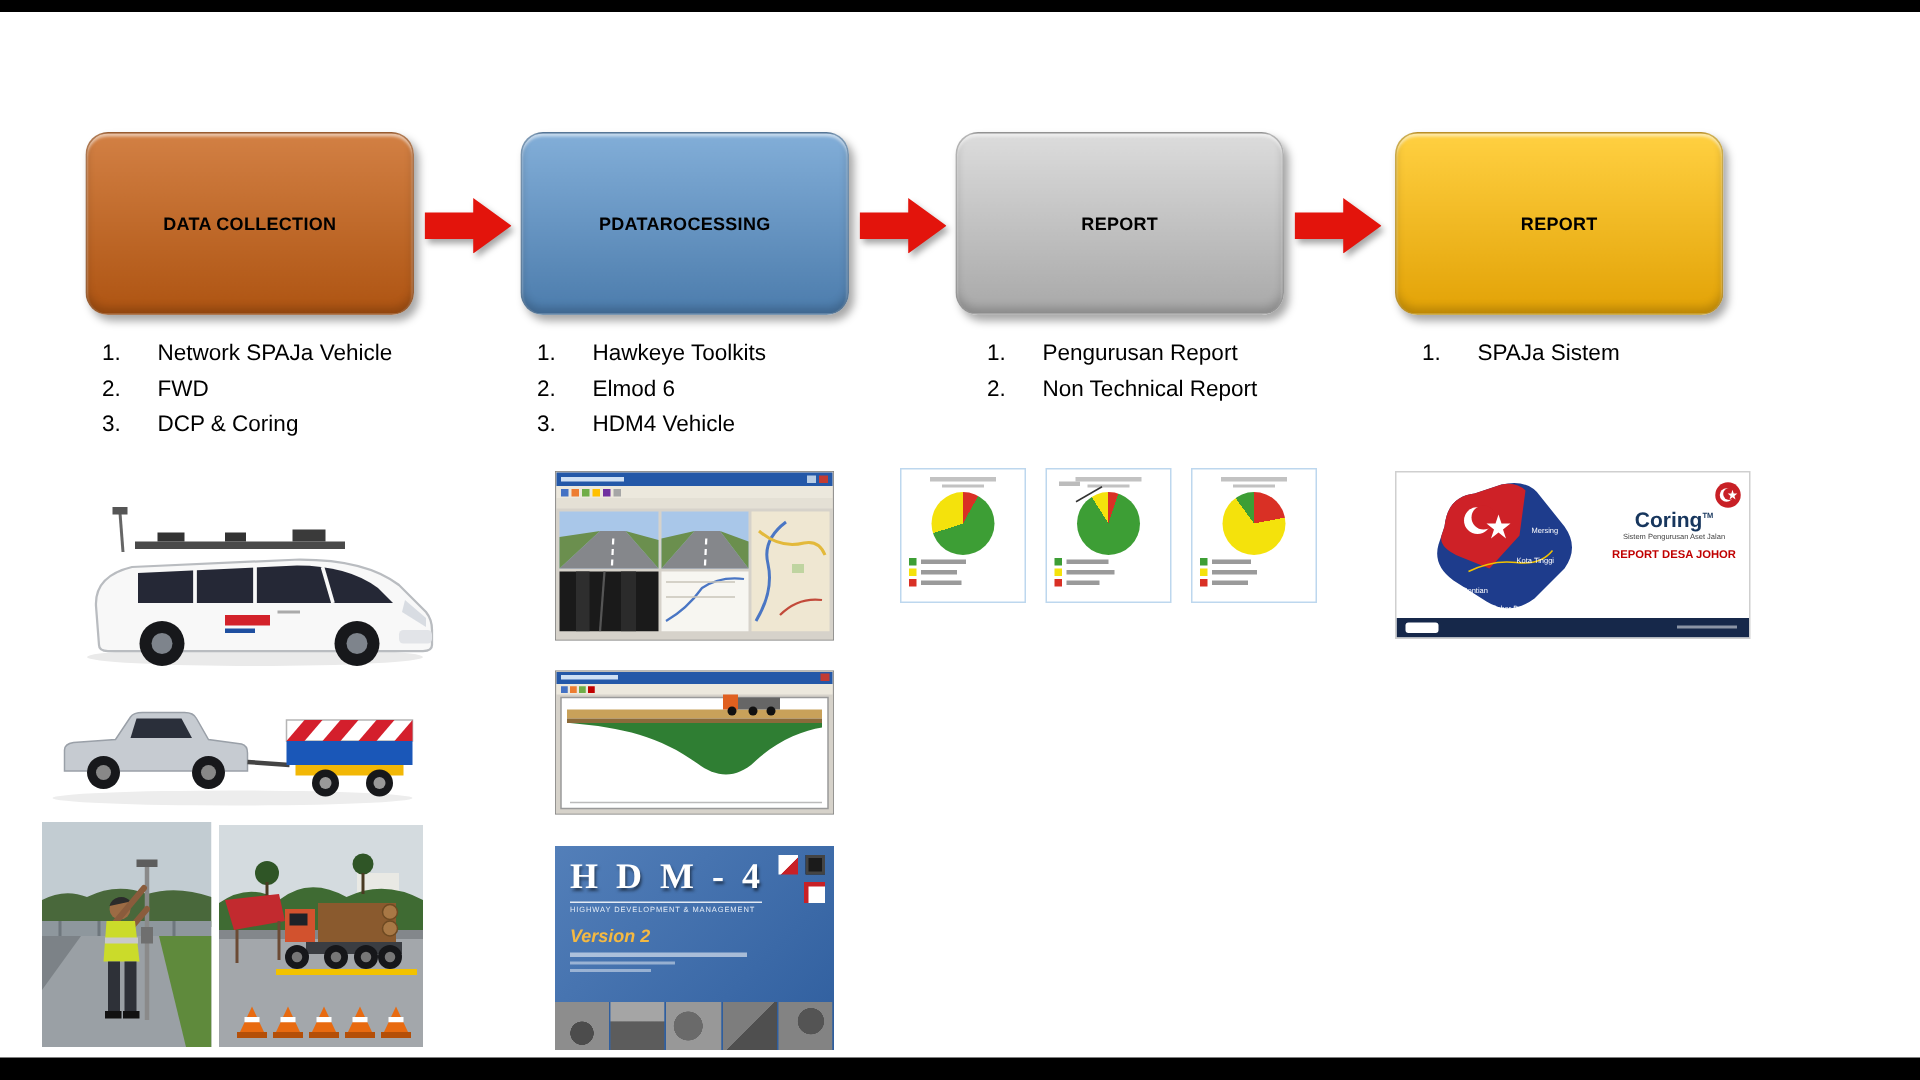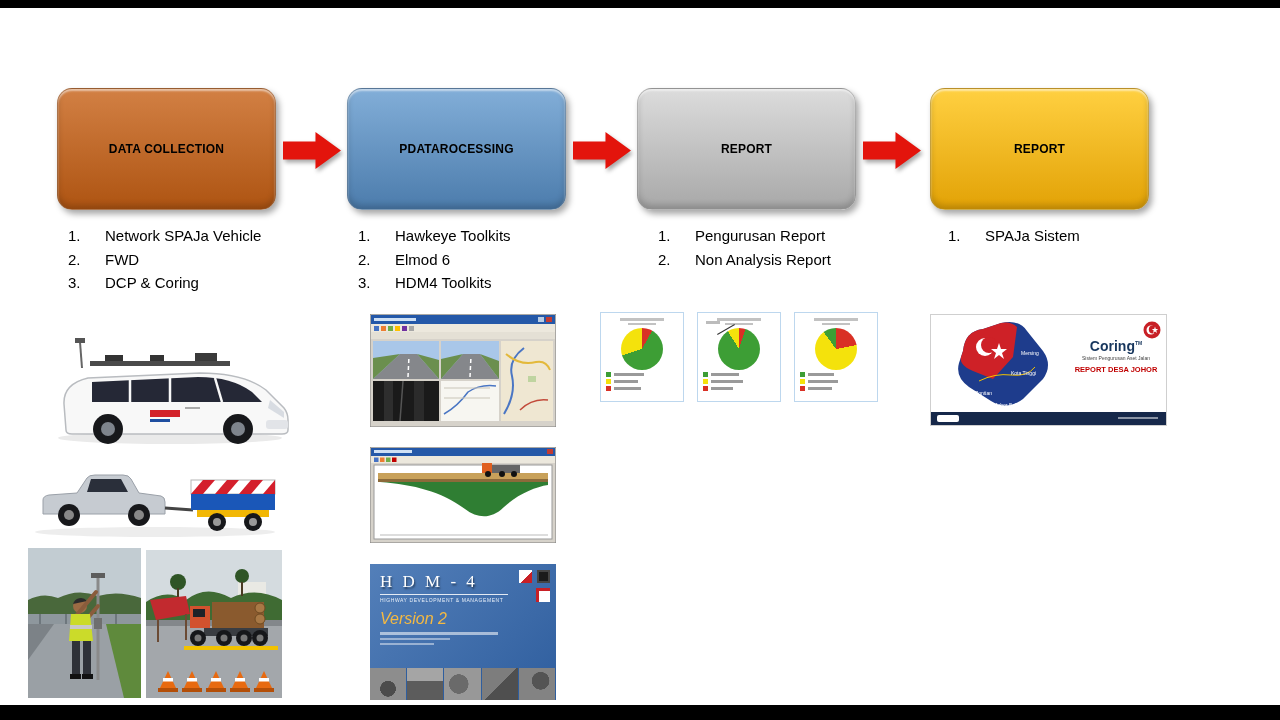--- a/index.html
+++ b/index.html
@@ -39,25 +39,25 @@
   .legend-row{ display:flex; align-items:center; gap:3px; margin-top:2px; }
   .legend-sq{ width:5px; height:5px; flex:0 0 5px; }
   .legend-bar{ height:3px; background:#9a9a9a; }
   .leader{ position:absolute; top:16px; left:18px; width:20px; height:1px; background:#333;
     transform:rotate(-30deg); }
   .leader-lbl{ position:absolute; top:8px; left:8px; width:14px; height:3px; background:#bcbcbc; }
 
   
   .hdm4{ left:370px; top:564px; width:186px; height:136px;
     background:linear-gradient(135deg,#537FB9,#2F5E9E); padding:8px 10px; color:#fff; overflow:hidden; }
-  .hdm4-title{ font-family:"Liberation Serif", serif; font-size:17px; font-weight:400;
+  .hdm4-title{ font-family:"Liberation Serif", serif; font-size:24px; font-weight:700;
     letter-spacing:3px; text-shadow:1px 2px 2px rgba(0,0,0,.5); }
   .hdm4-rule{ height:1px; background:rgba(255,255,255,.85); width:128px; margin:2px 0 2px; }
   .hdm4-subtitle{ font-size:5px; letter-spacing:.6px; color:#E6EEF8; }
-  .hdm4-version{ margin-top:7px; font-size:16px; font-style:italic; font-weight:400; color:#F4B942; }
+  .hdm4-version{ margin-top:7px; font-size:12px; font-style:italic; font-weight:700; color:#F4B942; }
   .hdm4-tagbar{ width:118px; height:3px; background:rgba(255,255,255,.55); margin-top:4px; }
   .hdm4-copybar{ width:70px; height:2px; background:rgba(255,255,255,.45); margin-top:3px; }
   .hdm4-logo{ position:absolute; width:13px; height:13px; top:6px; }
   .hdm4-logo.l1{ right:24px; background:linear-gradient(135deg,#fff 55%, #C82026 56%); }
   .hdm4-logo.l2{ right:6px; background:#1b1b1b; box-shadow:inset 0 0 0 2px #444; }
   .hdm4-logo.l3{ top:24px; right:6px; width:14px; height:14px; background:#fff;
     box-shadow:inset 3px 3px 0 #C82026; }
   .hdm4-strip{ position:absolute; left:0; right:0; bottom:0; height:32px; display:flex; }
   .hdm4-strip div{ flex:1; border-right:1px solid #2F5E9E; }
   .ph1{ background:radial-gradient(circle at 50% 65%, #4c4c4c 0 28%, #8d8d8d 29%); }
@@ -128,32 +128,32 @@
     <div class="li">
       <span class="n">1.</span>
       <span class="t">Hawkeye Toolkits</span>
       </div>
     <div class="li">
       <span class="n">2.</span>
       <span class="t">Elmod 6</span>
       </div>
     <div class="li">
       <span class="n">3.</span>
-      <span class="t">HDM4 Toolkits</span>
+      <span class="t">HDM4 Vehicle</span>
       </div>
   </div>
 
   <div class="list" style="left:658px">
     <div class="li">
       <span class="n">1.</span>
       <span class="t">Pengurusan Report</span>
       </div>
     <div class="li">
       <span class="n">2.</span>
-      <span class="t">Non Analysis Report</span>
+      <span class="t">Non Technical Report</span>
       </div>
   </div>
 
   <div class="list" style="left:948px">
     <div class="li">
       <span class="n">1.</span>
       <span class="t">SPAJa Sistem</span>
       </div>
   </div>
 

